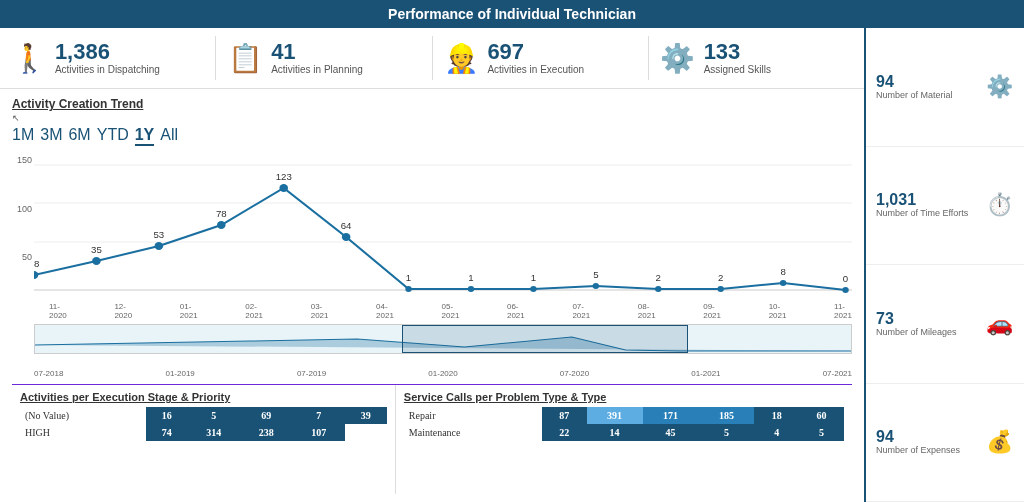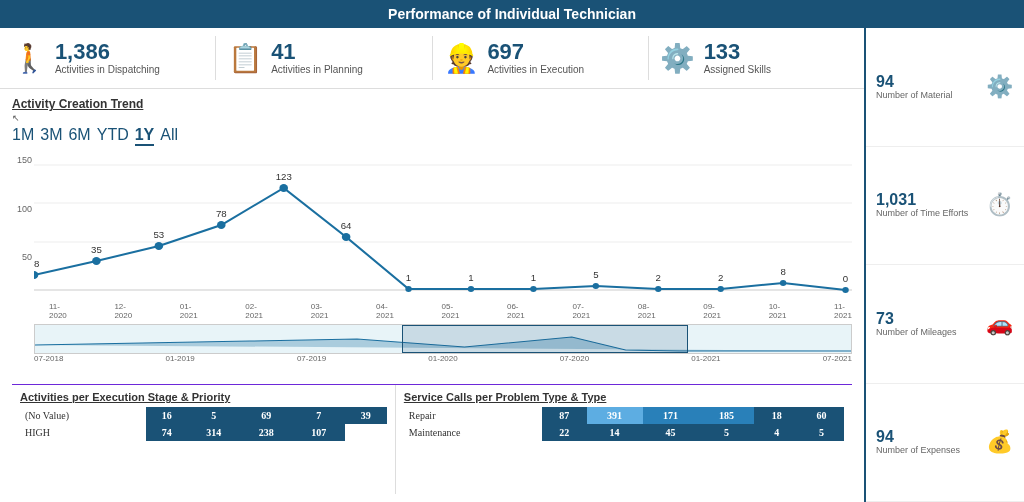--- a/index.html
+++ b/index.html
@@ -146,21 +146,21 @@
       background: rgba(26, 82, 118, 0.15);
       border: 1px solid #1a5276;
     }
 
     .minimap-labels {
       display: flex;
       justify-content: space-between;
       margin-left: 22px;
       font-size: 8px;
       color: #666;
-      margin-top: 0;
+      margin-top: 15px;
     }
 
     .bottom-section {
       display: flex;
       border-top: 1px solid #6d28d9;
       height: 110px;
     }
 
     .activities-table-section {
       flex: 1;

